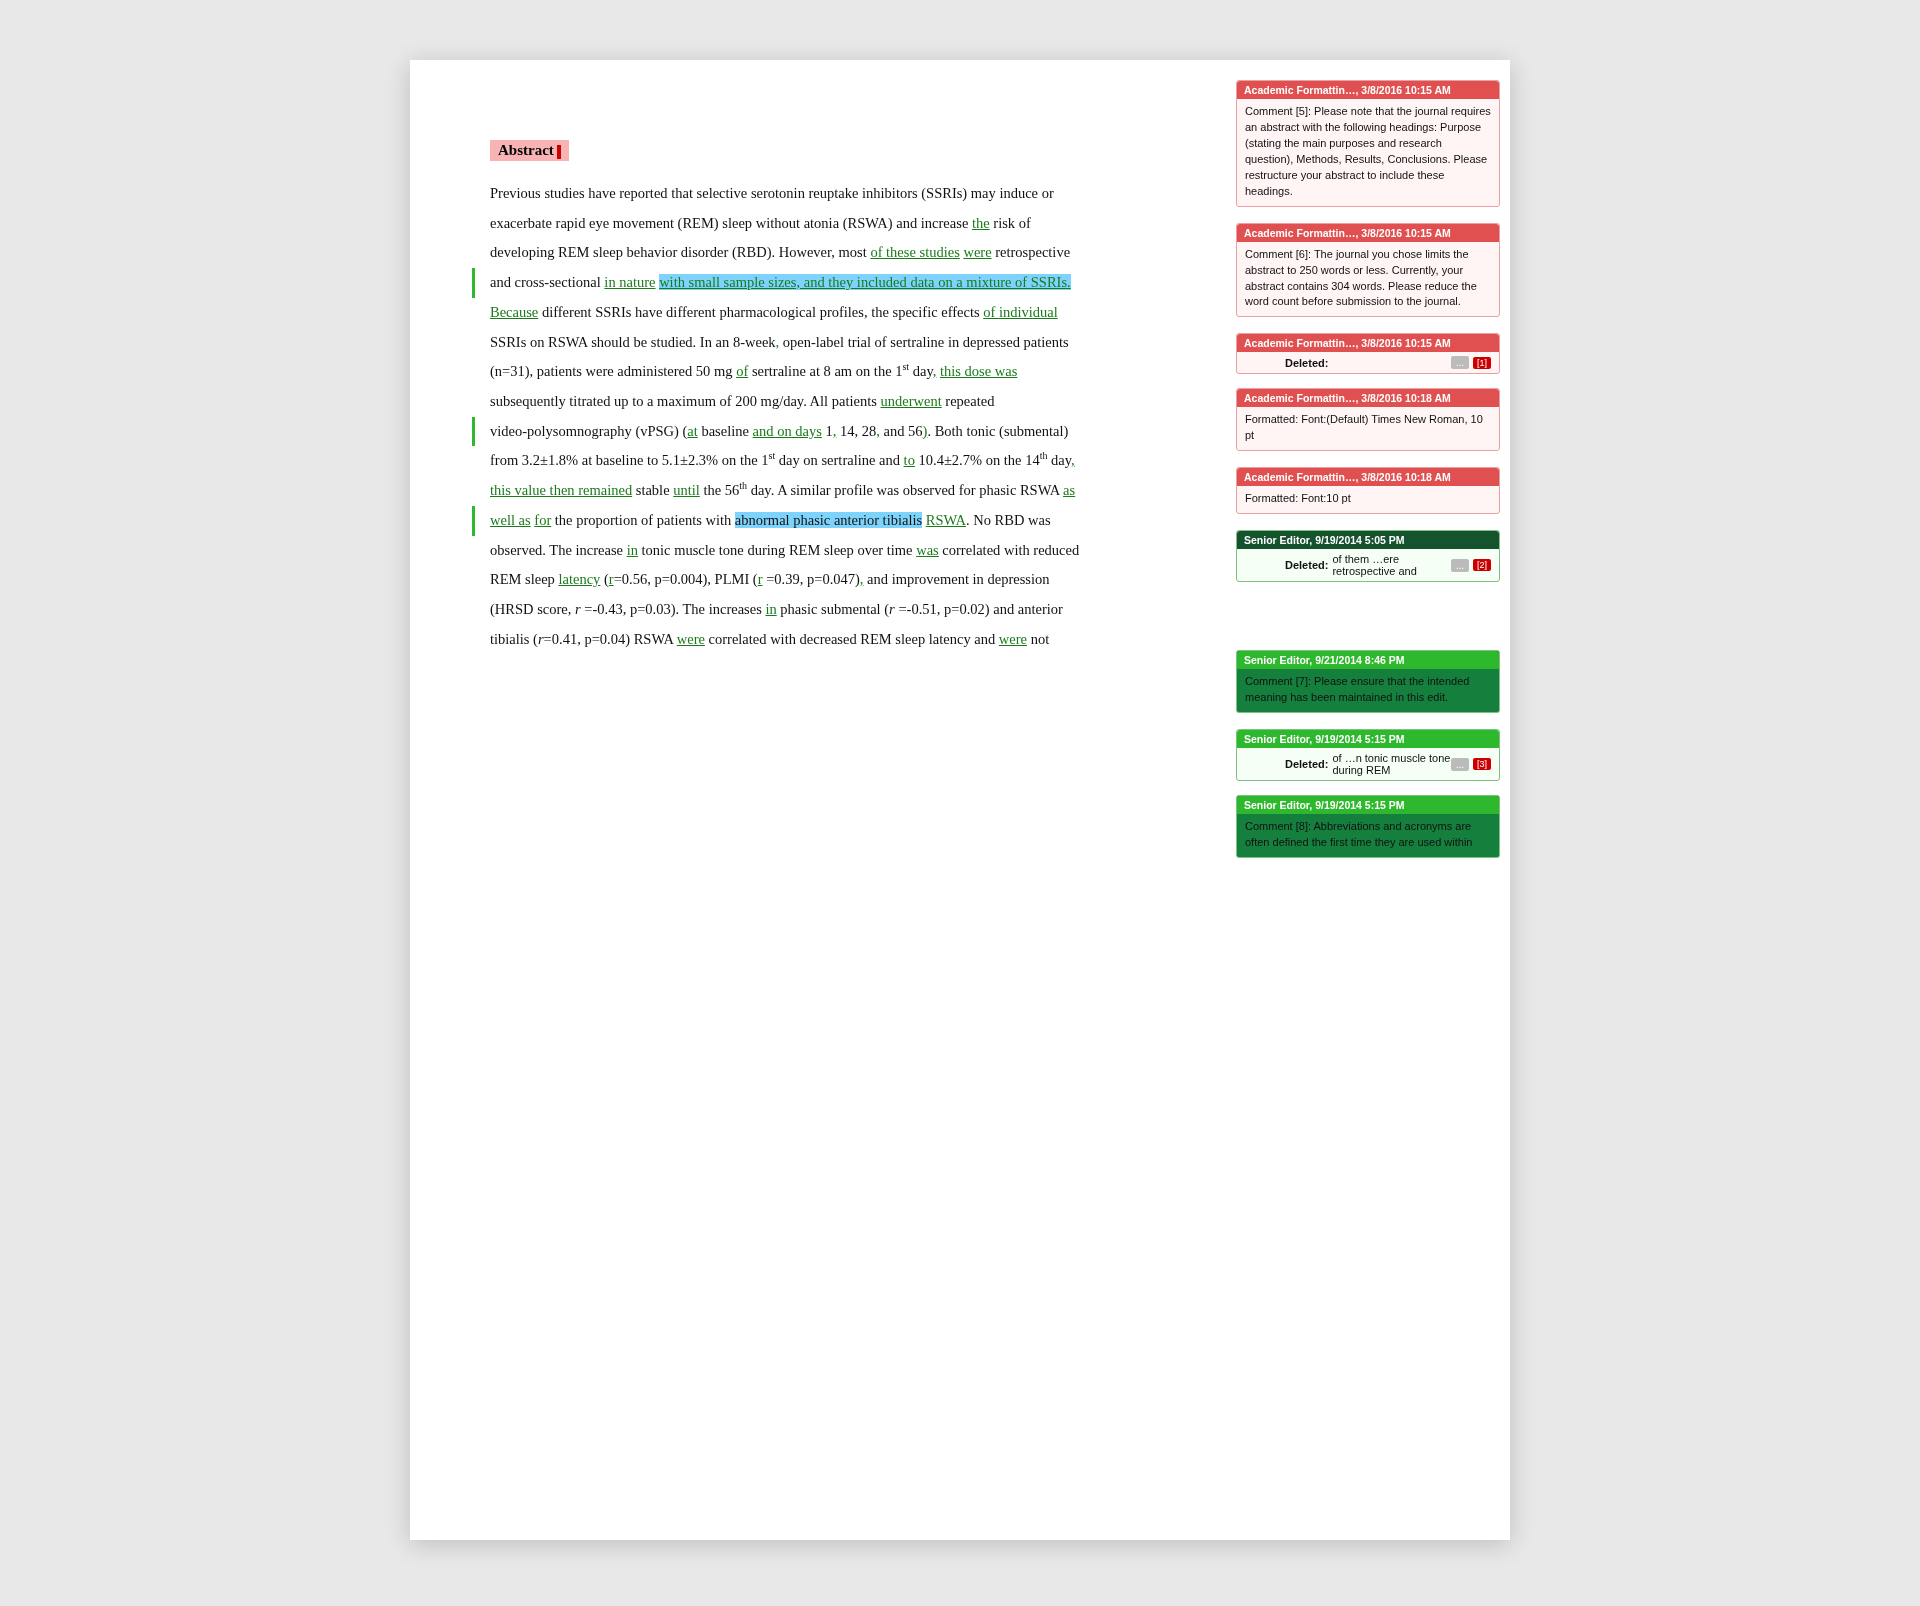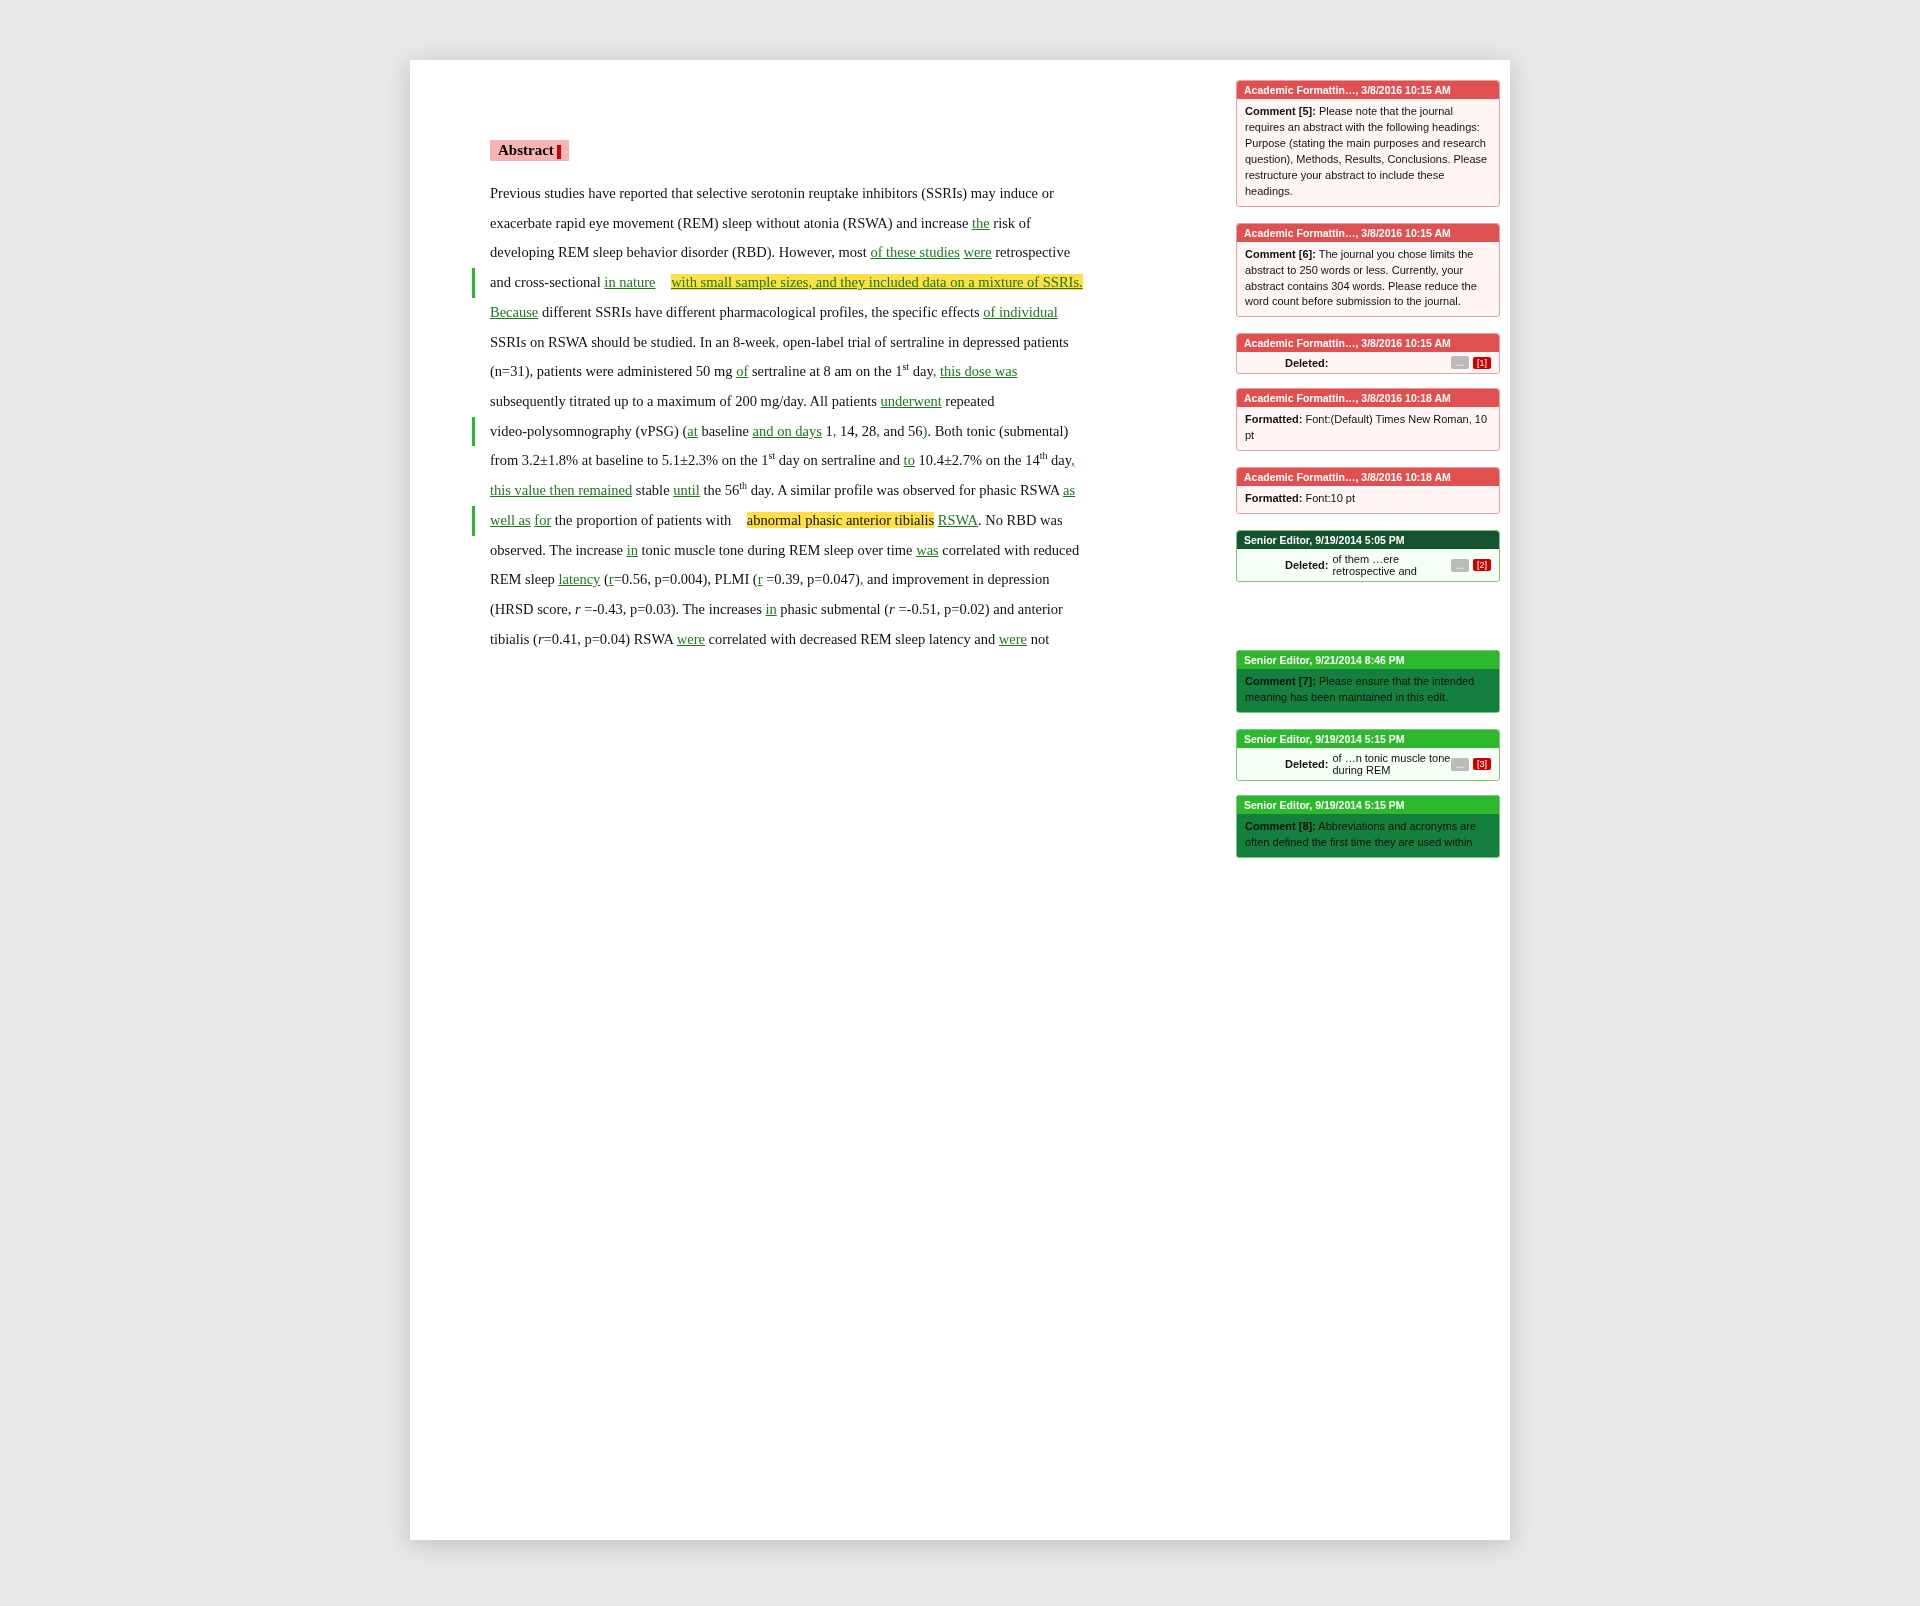--- a/index.html
+++ b/index.html
@@ -65,22 +65,21 @@
     .doc-text p {
       margin-bottom: 0;
     }
 
     
     .green-underline {
       color: #1a7a1a;
       text-decoration: underline;
     }
     .highlight-green {
-      background: #fde047;
-      margin-left: 12px;
+      background: #7dd3fc;
     }
     .tracked-inserted {
       color: #1a7a1a;
       text-decoration: underline;
     }
 
     
     sup {
       font-size: 10px;
       vertical-align: super;
@@ -107,21 +106,21 @@
     }
     .comment-header.green-bg {
       background: #2db82d;
     }
     .comment-body {
       font-size: 11px;
       line-height: 1.45;
       color: #111;
     }
     .comment-body strong {
-      font-weight: bold;
+      font-weight: normal;
     }
     .comment-block.red-border {
       background: #fff5f5;
       border: 1px solid #e8a0a0;
     }
     .comment-block.green-border {
       background: #15803d;
       border: 1px solid #80c080;
     }
     .deleted-line {

